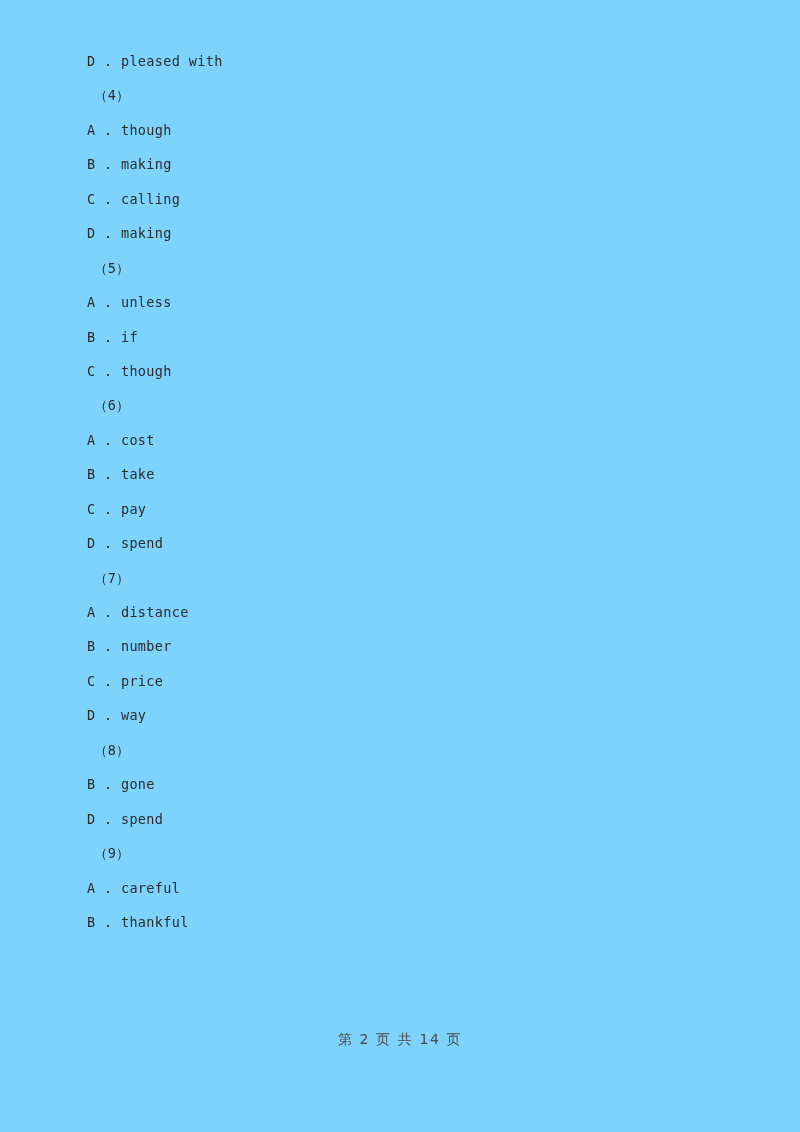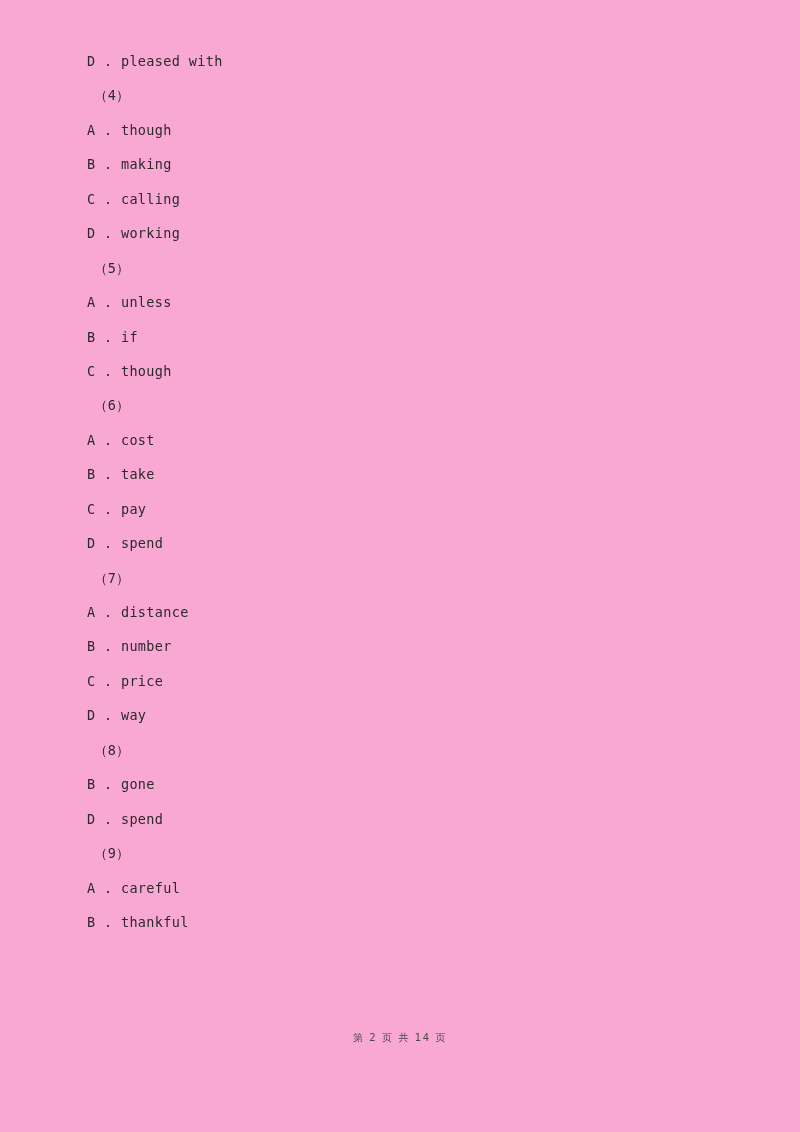--- a/index.html
+++ b/index.html
@@ -14,21 +14,21 @@
     font-family: "DejaVu Serif", "Liberation Serif", serif;
     -webkit-font-smoothing: antialiased;
   }
 
   .page {
     position: absolute;
     left: 0;
     top: 0;
     width: 800px;
     height: 1132px;
-    background: #f9a8d4;
+    background: #7dd3fc;
     overflow: hidden;
   }
 
   .content {
     position: absolute;
     left: 87px;
     top: 44px;
     width: 640px;
   }
 
@@ -51,38 +51,38 @@
     letter-spacing: 0.2px;
   }
 
   .footer {
     position: absolute;
     left: 0;
     top: 1031px;
     width: 800px;
     text-align: center;
     color: #4a4a4a;
-    font-size: 10px;
+    font-size: 14px;
     font-family: "DejaVu Sans", "Liberation Sans", sans-serif;
     letter-spacing: 1.6px;
     white-space: pre;
   }
 </style>
 </head>
 <body>
 
 <div class="page">
 
   <div class="content">
     <div class="line option">D . pleased with</div>
     <div class="line qnum">（4）</div>
     <div class="line option">A . though</div>
     <div class="line option">B . making</div>
     <div class="line option">C . calling</div>
-    <div class="line option">D . working</div>
+    <div class="line option">D . making</div>
     <div class="line qnum">（5）</div>
     <div class="line option">A . unless</div>
     <div class="line option">B . if</div>
     <div class="line option">C . though</div>
     <div class="line qnum">（6）</div>
     <div class="line option">A . cost</div>
     <div class="line option">B . take</div>
     <div class="line option">C . pay</div>
     <div class="line option">D . spend</div>
     <div class="line qnum">（7）</div>

